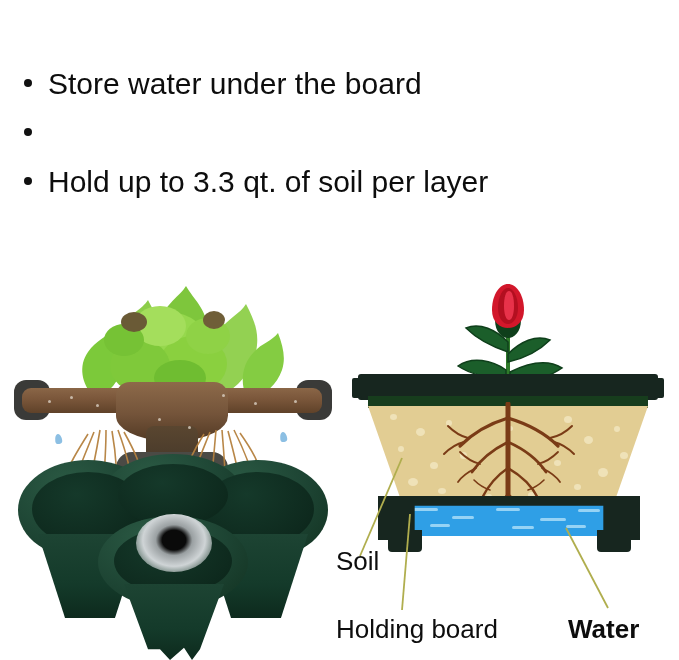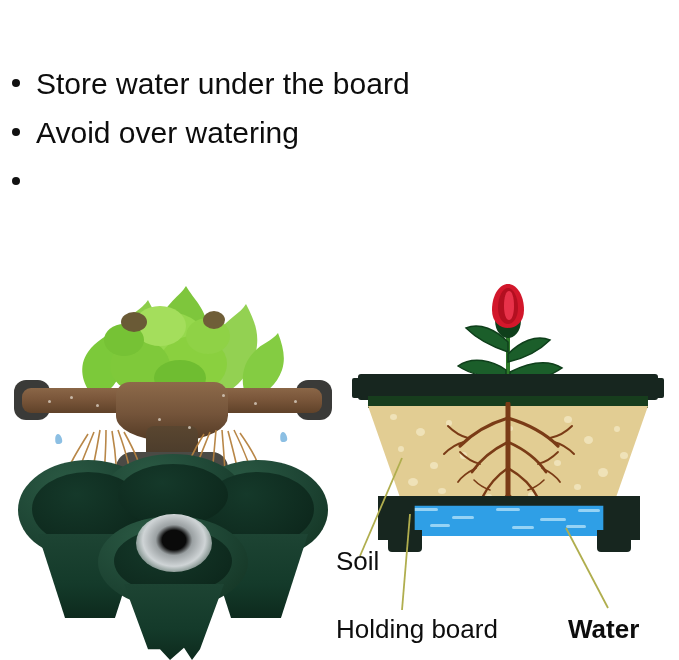--- a/index.html
+++ b/index.html
@@ -28,21 +28,21 @@
     font-family:"Liberation Sans", sans-serif;
   }
 
   
   .bullets{
     position:absolute;left:0;top:62px;width:679px;
   }
   .bullet-row{
     display:flex;align-items:flex-start;
     height:49px;
-    padding-left:12px;
+    padding-left:24px;
   }
   .bullet-dot{
     width:8px;height:8px;border-radius:50%;
     background:#111111;
     margin-top:17px;margin-right:16px;flex:0 0 auto;
   }
   .bullet-text{
     font-size:30px;color:#0d0d0d;line-height:44px;
     white-space:nowrap;
     font-family:"Liberation Sans", sans-serif;
@@ -162,24 +162,24 @@
 <div id="root">
 
 
   <div class="bullets">
     <div class="bullet-row">
       <div class="bullet-dot"></div>
       <div class="bullet-text">Store water under the board</div>
     </div>
     <div class="bullet-row">
       <div class="bullet-dot"></div>
-      <div class="bullet-text">Avoid over watering</div>
     </div>
     <div class="bullet-row">
       <div class="bullet-dot"></div>
+      <div class="bullet-text">Hold up to 3.3 qt. of soil per layer</div>
     </div>
   </div>
 
   <div class="figures">
 
     <div class="photo">
 
       <svg width="330" height="120" style="position:absolute;left:0;top:0;">
         <g>
           <path d="M165 112 C150 95 140 70 150 45 C158 25 172 18 178 8 C186 22 198 30 200 52 C203 80 186 100 172 112 Z" fill="#7ec63c"></path>

